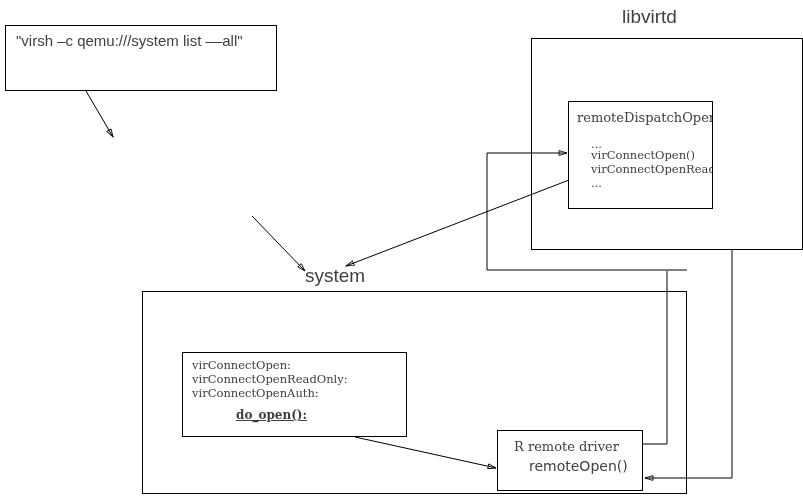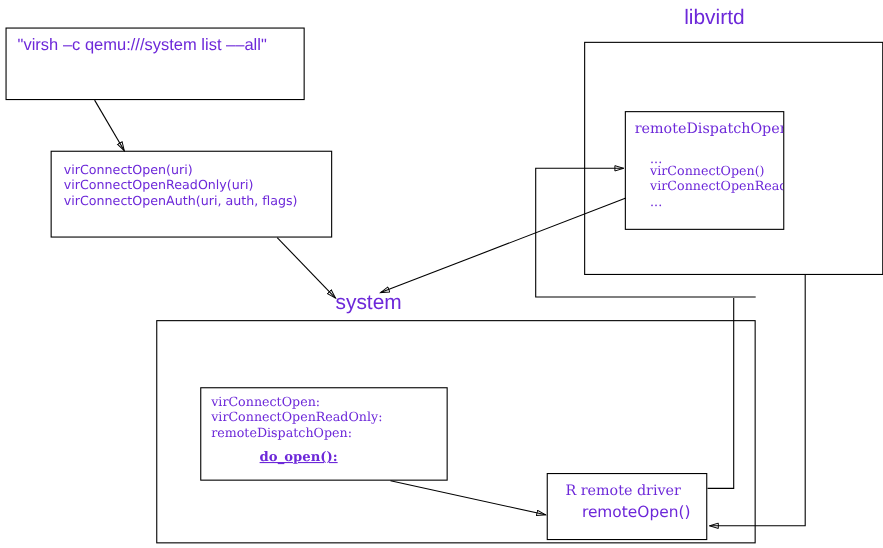--- a/index.html
+++ b/index.html
@@ -1,17 +1,17 @@
 <!DOCTYPE html>
 <html><head>
 <meta charset="utf-8">
 <style>
   html,body{margin:0;padding:0;background:#ffffff;}
   #stage{position:relative;width:803px;height:498px;background:#ffffff;
-         font-family:"Liberation Sans",sans-serif;color:#6d28d9;overflow:hidden;}
+         font-family:"Liberation Sans",sans-serif;color:#404040;overflow:hidden;}
   #wires{position:absolute;left:0;top:0;width:803px;height:498px;}
   .box{position:absolute;border:1px solid #000;background:transparent;box-sizing:border-box;}
   .label{position:absolute;white-space:pre;}
   .cmd{font-family:"Liberation Sans",sans-serif;font-size:15px;}
   .api{font-family:"DejaVu Sans",sans-serif;font-size:11.5px;line-height:14px;}
   .hdr{font-family:"Liberation Sans",sans-serif;font-size:19px;}
   .rd-title{font-family:"DejaVu Serif",serif;font-size:13px;text-align:center;}
   .rd-sub{font-family:"DejaVu Sans",sans-serif;font-size:14px;}
   .dsp-title{font-family:"DejaVu Serif",serif;font-size:13px;}
   .dsp-body{font-family:"DejaVu Serif",serif;font-size:11.5px;line-height:13.5px;}
@@ -53,34 +53,29 @@
     <div class="label dsp-body" style="left:22px;top:36px;">...</div>
     <div class="label dsp-body" style="left:22px;top:47px;">virConnectOpen()</div>
     <div class="label dsp-body" style="left:22px;top:61px;">virConnectOpenReadOnly()</div>
     <div class="label dsp-body" style="left:22px;top:75px;">...</div>
   </div>
 
   <div class="box" style="left:5px;top:25px;width:272px;height:66px;">
     <div class="label cmd" style="left:10px;top:6px;">"virsh –c qemu:///system list ––all"</div>
   </div>
 
-  <div class="box" style="left:46px;top:137px;width:256px;height:79px;">
-    <div class="label api" style="left:11px;top:9px;">virConnectOpen(uri)</div>
-    <div class="label api" style="left:11px;top:23px;">virConnectOpenReadOnly(uri)</div>
-    <div class="label api" style="left:11px;top:37px;">virConnectOpenAuth(uri, auth, flags)</div>
-  </div>
 
   <div class="label hdr" style="left:305px;top:265px;">system</div>
 
   <div class="box" style="left:142px;top:291px;width:545px;height:203px;"></div>
 
   <div class="box" style="left:182px;top:352px;width:225px;height:85px;">
     <div class="label inner-body" style="left:9px;top:5px;">virConnectOpen:</div>
     <div class="label inner-body" style="left:9px;top:19px;">virConnectOpenReadOnly:</div>
-    <div class="label inner-body" style="left:9px;top:33px;">remoteDispatchOpen:</div>
+    <div class="label inner-body" style="left:9px;top:33px;">virConnectOpenAuth:</div>
     <div class="label do-open" style="left:53px;top:55px;">do_open():</div>
   </div>
 
   <svg style="position:absolute;left:0;top:0;width:803px;height:498px;pointer-events:none;" viewBox="0 0 803 498" xmlns="http://www.w3.org/2000/svg">
     <path d="M355,437 L496,468" fill="none" stroke="#000" stroke-width="1" marker-end="url(#ah)"></path>
   </svg>
 
   <div class="box" style="left:497px;top:430px;width:146px;height:61px;background:#fff;">
     <div class="label rd-title" style="left:16px;top:8px;">R remote driver</div>
     <div class="label rd-sub" style="left:31px;top:27px;">remoteOpen()</div>

